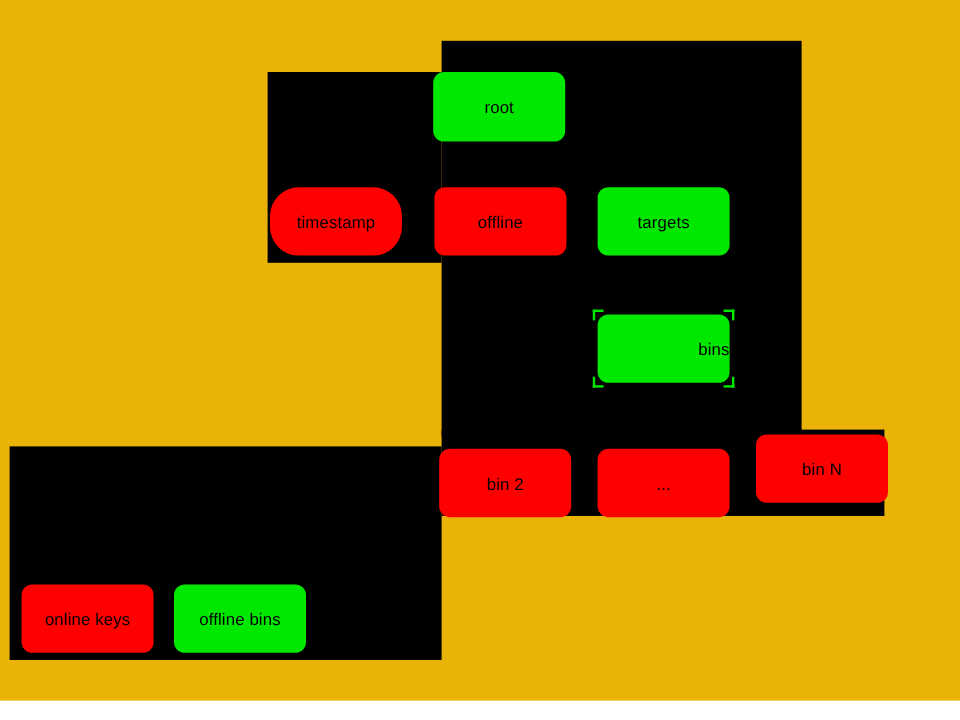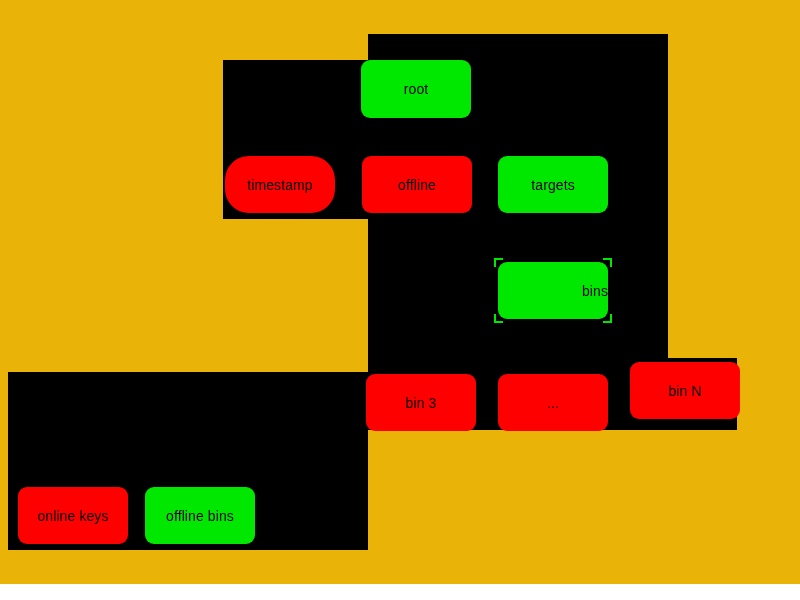--- a/index.html
+++ b/index.html
@@ -76,21 +76,21 @@
         <span>targets</span>
       </div>
       <div class="node green" style="left: 498px; top: 262px; width: 110px; height: 57px; justify-content: flex-end;">
         <span>bins</span>
         <span class="handle tl"></span>
         <span class="handle tr"></span>
         <span class="handle bl"></span>
         <span class="handle br"></span>
       </div>
       <div class="node red" style="left: 366px; top: 374px; width: 110px; height: 57px;">
-        <span>bin 3</span>
+        <span>bin 2</span>
       </div>
       <div class="node red" style="left: 498px; top: 374px; width: 110px; height: 57px;">
         <span>...</span>
       </div>
       <div class="node red" style="left: 630px; top: 362px; width: 110px; height: 57px;">
         <span>bin N</span>
       </div>
       <div class="node red" style="left: 18px; top: 487px; width: 110px; height: 57px;">
         <span>online keys</span>
       </div>

